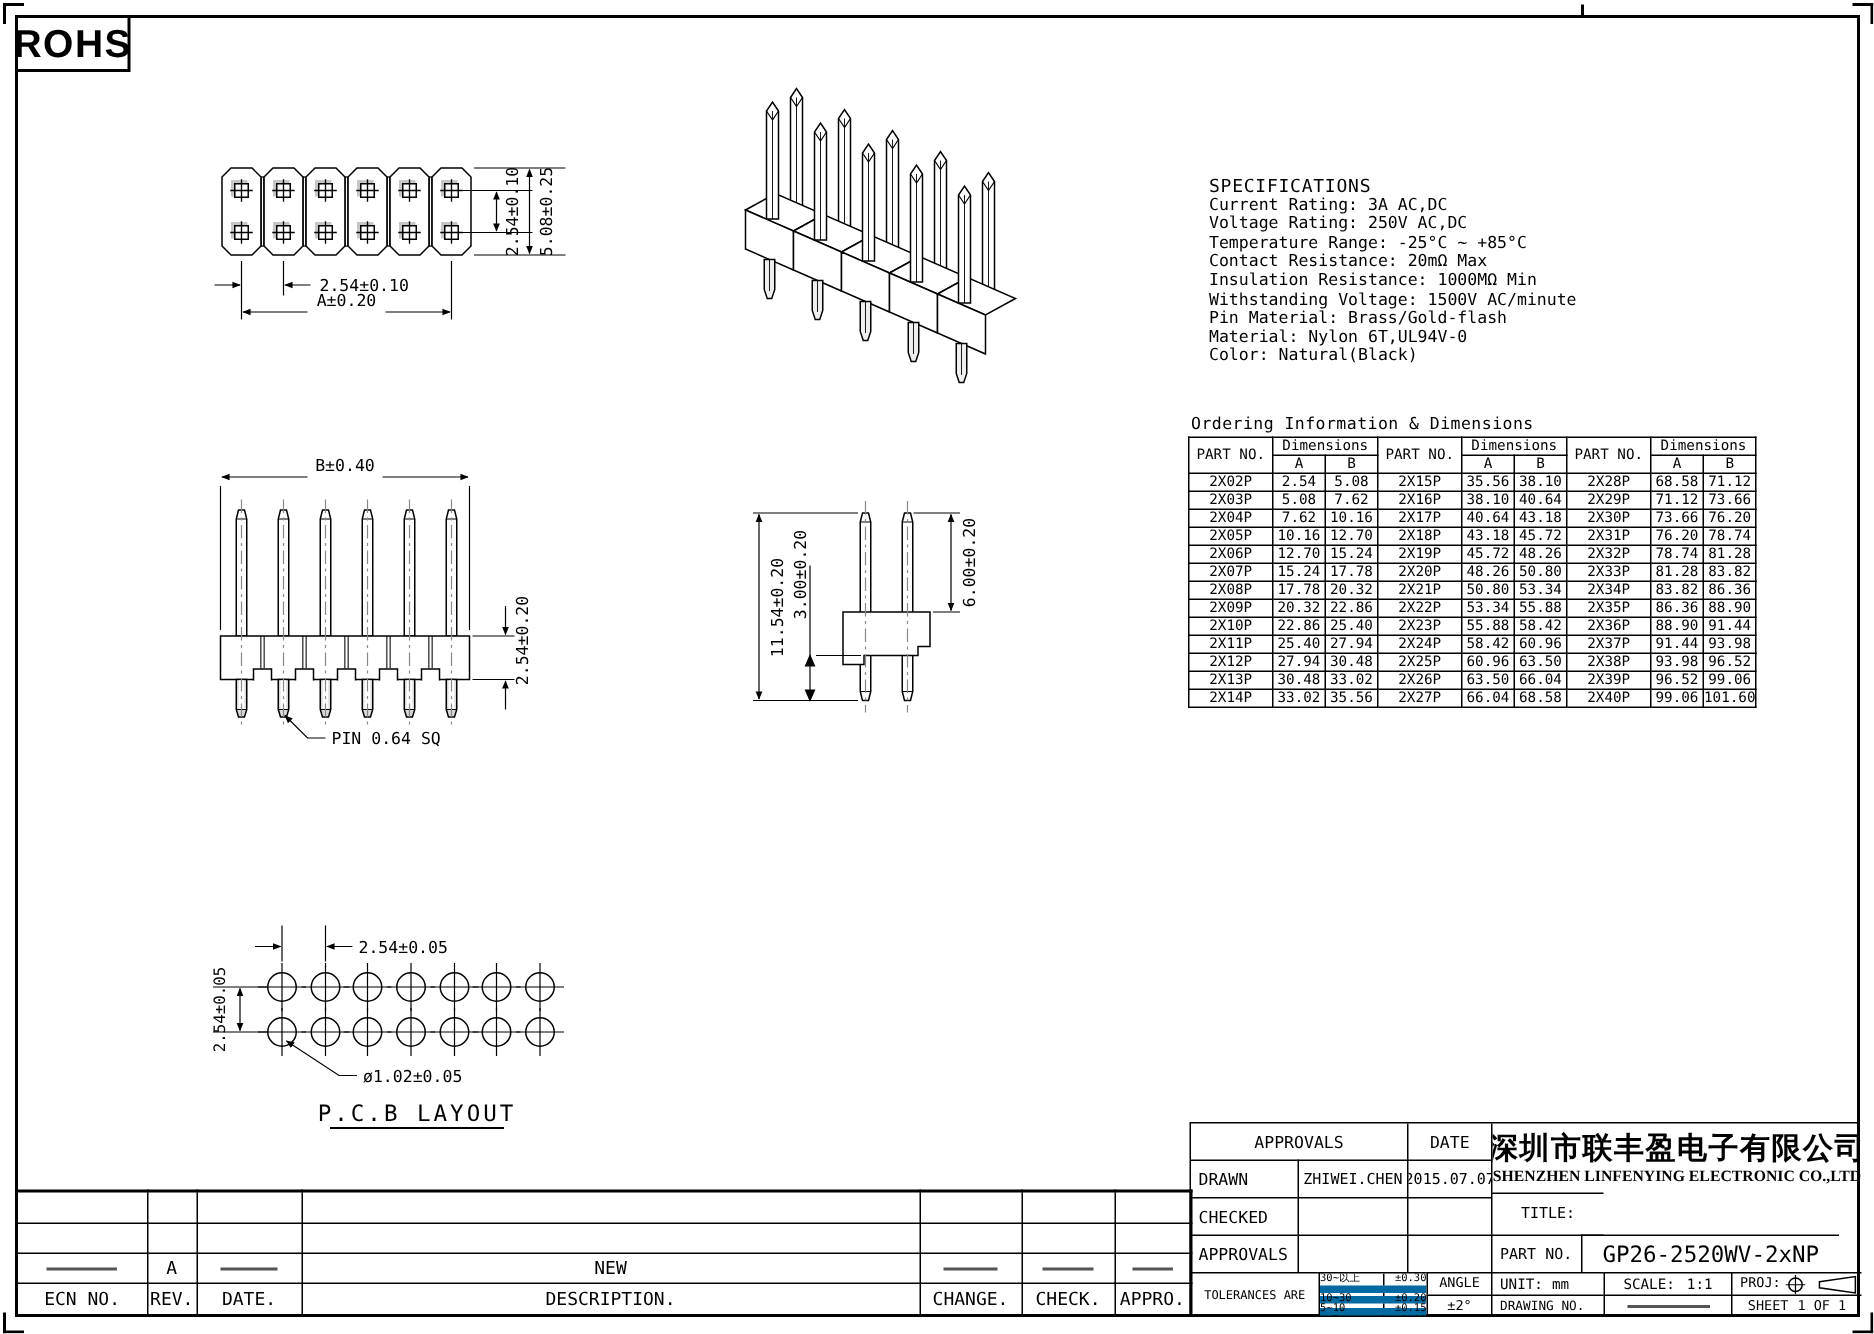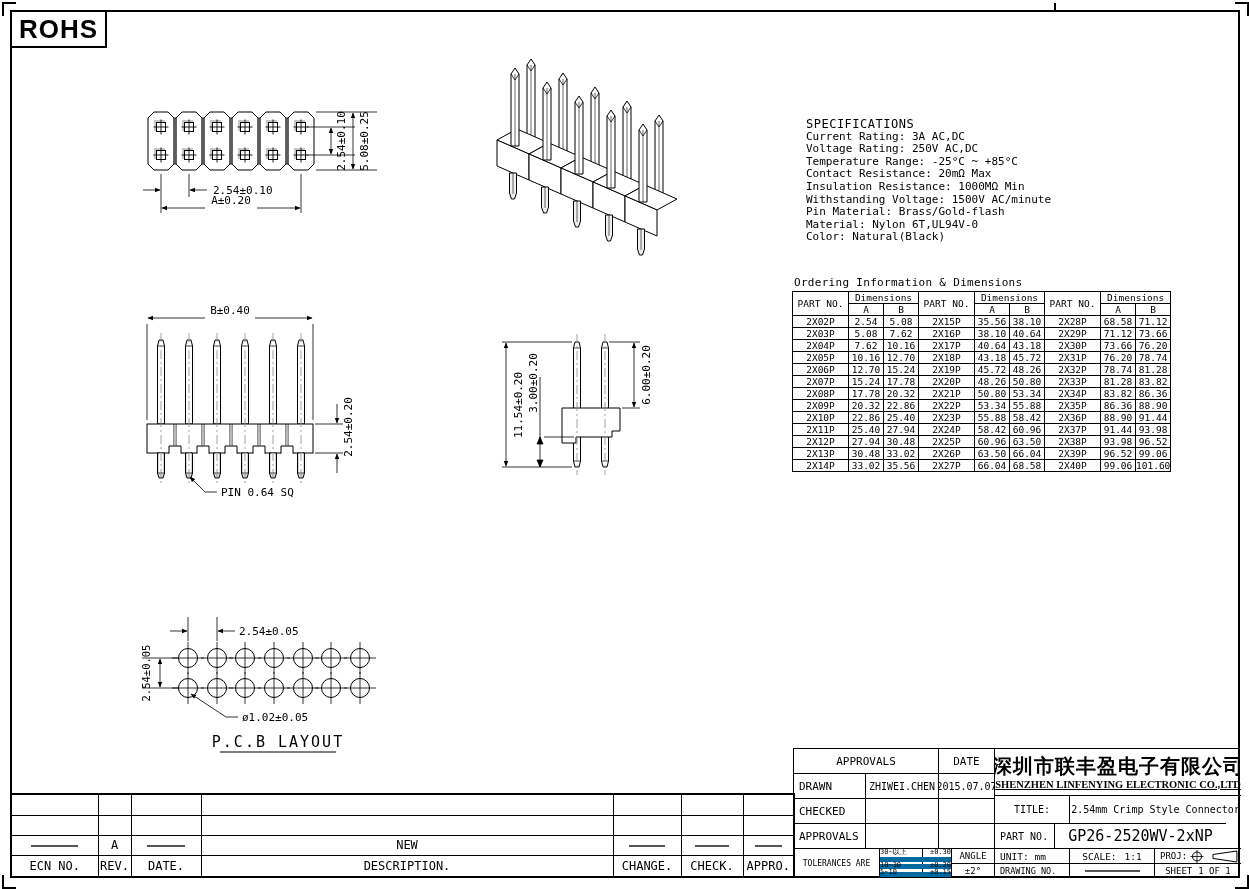--- a/index.html
+++ b/index.html
@@ -8,21 +8,21 @@
   .abs{position:absolute;}
   
   #frame{left:10px;top:10px;width:1230px;height:868px;border:2px solid #000;box-sizing:border-box;}
   .cmark{width:12px;height:12px;}
   #cm-tl{left:2px;top:2px;border-left:2px solid #000;border-top:2px solid #000;}
   #cm-tr{left:1235px;top:2px;border-right:2px solid #000;border-top:2px solid #000;}
   #cm-bl{left:2px;top:875px;border-left:2px solid #000;border-bottom:2px solid #000;}
   #cm-br{left:1235px;top:875px;border-right:2px solid #000;border-bottom:2px solid #000;}
   #tick-top{left:1054px;top:3px;width:2px;height:9px;background:#000;}
   
-  #rohs{left:10px;top:10px;width:97px;height:38px;border:2px solid #000;box-sizing:border-box;
+  #rohs{left:10px;top:10px;width:77px;height:38px;border:2px solid #000;box-sizing:border-box;
         display:flex;align-items:center;justify-content:center;
         font-family:"Liberation Sans",sans-serif;font-weight:bold;font-size:26px;letter-spacing:1px;}
   
   #specs{left:806px;top:118px;font-size:11px;line-height:12.6px;white-space:nowrap;}
   #specs .t{font-size:12px;letter-spacing:.5px;}
   
   #ordering{left:792px;top:276px;}
   #ordering .ot-title{font-size:11px;margin:0 0 2px 2px;letter-spacing:.3px;}
   table.ot{border-collapse:collapse;table-layout:fixed;}
   table.ot th,table.ot td{border:1px solid #000;font-weight:normal;font-size:9.5px;
@@ -35,21 +35,21 @@
         text-align:center;padding:0;overflow:hidden;white-space:nowrap;}
   .dashline{display:inline-block;width:55%;border-top:2px solid #555;vertical-align:middle;}
   
   #tblock{left:793px;top:748px;width:447px;height:129px;border:1.5px solid #000;box-sizing:border-box;}
   .cell{position:absolute;box-sizing:border-box;display:flex;align-items:center;justify-content:center;
         border-left:1px solid #000;border-top:1px solid #000;overflow:hidden;white-space:nowrap;
         font-family:"DejaVu Sans Mono",monospace;}
   .cell.nl{border-left:none;text-align:center;}  .cell.nt{border-top:none;}
   .cell.al{justify-content:flex-start;padding-left:5px;}
   #company .cn{font-family:"Liberation Sans",sans-serif;font-weight:bold;font-size:20px;letter-spacing:1px;line-height:24px;}
-  #company .en{font-family:"Liberation Serif",serif;font-weight:bold;font-size:10.5px;line-height:13px;text-decoration:underline;}
+  #company .en{font-family:"Liberation Serif",serif;font-weight:bold;font-size:10.5px;line-height:13px;}
   .tolrow{display:flex;height:7.5px;box-sizing:border-box;font-size:7px;line-height:7px;}
   .tolrow .rg{width:42px;text-align:left;box-sizing:border-box;}
   .tolrow .vl{width:29px;text-align:right;border-left:1px solid #000;box-sizing:border-box;}
   .tolrow + .tolrow{border-top:5px solid #0369a1;}
   svg text{fill:#000;font-family:"DejaVu Sans Mono",monospace;}
 </style>
 </head>
 <body>
 
 <div id="page">
@@ -594,21 +594,20 @@
       </div>
     </div>
     <div class="cell" style="left:157px;top:99px;width:43px;height:15px;font-size:9px">ANGLE</div>
     <div class="cell" style="left:157px;top:114px;width:43px;height:15px;font-size:9px">±2°</div>
 
     <div id="company" class="cell nt" style="left:200px;top:0;width:247px;height:46px;flex-direction:column">
       <div class="cn">深圳市联丰盈电子有限公司</div>
       <div class="en">SHENZHEN LINFENYING ELECTRONIC CO.,LTD</div>
     </div>
     <div class="cell" style="left:200px;top:46px;width:75px;height:28px;font-size:10px">TITLE:</div>
-    <div class="cell" style="left:275px;top:46px;width:172px;height:28px;font-size:10px">2.54mm Crimp Style Connector</div>
     <div class="cell al" style="left:200px;top:74px;width:75px;height:25px;font-size:10px">PART NO.</div>
     <div class="cell" style="left:260px;top:74px;width:172px;height:25px;font-size:15px">GP26-2520WV-2xNP</div>
 
     <div class="cell al" style="left:200px;top:99px;width:75px;height:15px;font-size:9.5px;gap:6px">
       <span>UNIT:</span>
       <span>mm</span>
     </div>
     <div class="cell" style="left:275px;top:99px;width:85px;height:15px;font-size:9.5px;gap:8px">
       <span>SCALE:</span>
       <span>1:1</span>

